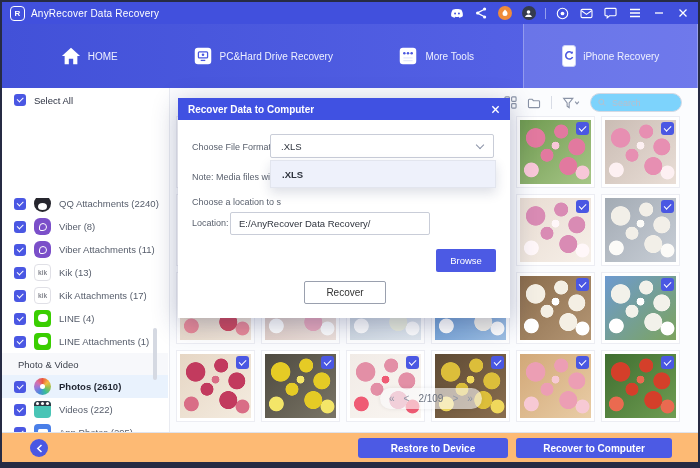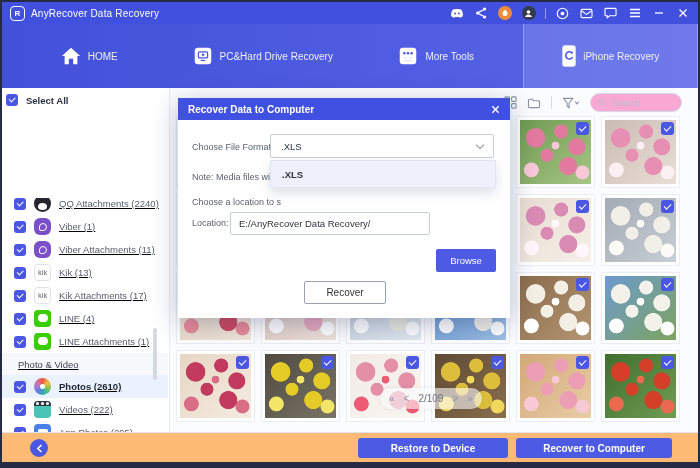--- a/index.html
+++ b/index.html
@@ -15,22 +15,22 @@
   .tb-divider{width:1px;height:11px;background:rgba(255,255,255,.45);}
   .circ{width:14px;height:14px;border-radius:50%;display:flex;align-items:center;justify-content:center;}
   
   .nav{position:absolute;left:0;top:22px;right:0;height:64px;background:linear-gradient(90deg,#4251d8,#5a66e9);display:flex;}
   .tab{flex:1;display:flex;align-items:center;justify-content:center;gap:6px;cursor:pointer;}
   .tab.active{background:rgba(255,255,255,.13);border-left:1px solid rgba(255,255,255,.28);border-right:1px solid rgba(255,255,255,.28);}
   .tab-label{color:#eef0ff;font-size:10px;}
   .tab-icon svg{display:block;}
   
   .sidebar{position:absolute;left:0;top:86px;width:168px;bottom:30px;background:#fff;border-right:1px solid #e9ebf1;box-sizing:border-box;}
-  .selectall{height:24px;display:flex;align-items:center;gap:8px;padding-left:4px;font-size:9.5px;font-weight:bold;color:#2b3040;}
-  .sb-list{position:absolute;left:0;right:1px;top:110px;bottom:0;overflow:hidden;text-decoration:underline;}
+  .selectall{height:24px;display:flex;align-items:center;gap:8px;padding-left:12px;font-size:9.5px;font-weight:normal;color:#2b3040;}
+  .sb-list{position:absolute;left:0;right:1px;top:110px;bottom:0;overflow:hidden;}
   .sb-row{height:23px;display:flex;align-items:center;gap:8px;padding-left:12px;font-size:9.5px;color:#565d6b;cursor:pointer;}
   .sb-row.selected{background:#e9f2fd;color:#1f2430;font-weight:bold;}
   .sb-section{height:22px;display:flex;align-items:center;padding-left:16px;font-size:9.5px;color:#3a3f4a;background:#f7f8fb;}
   .cb{width:12px;height:12px;border-radius:3px;background:#4a57e3;position:relative;flex:none;cursor:pointer;}
   .cb::after{content:"";position:absolute;left:2.5px;top:3px;width:5px;height:2.5px;border-left:1.5px solid #fff;border-bottom:1.5px solid #fff;transform:rotate(-45deg);}
   .scroll-thumb{position:absolute;left:151px;top:240px;width:4px;height:52px;border-radius:2px;background:#d5d9e2;}
   .ic{width:17px;height:17px;border-radius:4px;position:relative;flex:none;}
   .ic-qq{background:#26262e;border-radius:50%;}
   .ic-qq::after{content:"";position:absolute;left:4px;bottom:2px;width:9px;height:7px;border-radius:50%;background:#fff;}
   .ic-viber{background:#7b4fc9;border-radius:6px;}
@@ -43,21 +43,21 @@
   .ic-photos::after{content:"";position:absolute;left:6px;top:6px;width:5px;height:5px;border-radius:50%;background:#fff;}
   .ic-videos{background:#49c5b6;}
   .ic-videos::before{content:"";position:absolute;left:0;top:0;right:0;height:5px;border-radius:4px 4px 0 0;background:#2f3542;}
   .ic-videos::after{content:"";position:absolute;left:2px;top:1px;width:3px;height:3px;border-radius:50%;background:#fff;box-shadow:5px 0 0 #fff,10px 0 0 #fff;}
   .ic-app-photos{background:#4a7fe8;}
   .ic-app-photos::after{content:"";position:absolute;left:3.5px;top:5px;width:10px;height:7px;background:#fff;border-radius:1.5px;}
   
   .content{position:absolute;left:168px;top:86px;right:0;bottom:30px;background:#fbfcfe;}
   .toolbar{position:absolute;top:5px;right:16px;display:flex;align-items:center;gap:10px;}
   .toolbar .tbtn{display:flex;align-items:center;cursor:pointer;}
-  .searchbox{display:flex;align-items:center;gap:4px;width:92px;height:19px;border:1px solid #d4d9e4;border-radius:11px;background:#f9a8d4;padding:0 7px;box-sizing:border-box;}
+  .searchbox{display:flex;align-items:center;gap:4px;width:92px;height:19px;border:1px solid #d4d9e4;border-radius:11px;background:#7dd3fc;padding:0 7px;box-sizing:border-box;}
   .searchbox input{border:none;outline:none;width:60px;font-size:9px;color:#555;background:transparent;font-family:"Liberation Sans",sans-serif;}
   .searchbox input::placeholder{color:#b8bfcc;}
   .grid{position:absolute;left:6px;top:28px;display:grid;grid-template-columns:repeat(6,79px);grid-auto-rows:72px;gap:6px;}
   .photo{background:#fff;border:1px solid #ecedf3;box-sizing:border-box;padding:3px;position:relative;cursor:pointer;}
   .ph-img{width:100%;height:100%;}
   .badge{position:absolute;top:5px;right:5px;width:13px;height:13px;border-radius:3px;background:#4a57e3;}
   .badge::after{content:"";position:absolute;left:3px;top:3.5px;width:5.5px;height:2.5px;border-left:1.5px solid #fff;border-bottom:1.5px solid #fff;transform:rotate(-45deg);}
   .pagination{position:absolute;left:210px;top:300px;height:21px;padding:0 9px;border-radius:11px;background:rgba(250,250,252,.6);display:flex;align-items:center;gap:9px;font-size:10px;color:#6b7280;box-shadow:0 0 4px rgba(0,0,0,.08);}
   .pg-btn{cursor:pointer;color:#8e95a5;font-size:10px;line-height:1;}
   
@@ -208,21 +208,21 @@
     </div>
     <div class="sb-list" id="sb-list">
           <div class="sb-row" style="margin-top: -6px;">
             <span class="cb"></span>
             <span class="ic ic-qq"></span>
             <span>QQ Attachments (2240)</span>
           </div>
           <div class="sb-row">
             <span class="cb"></span>
             <span class="ic ic-viber"></span>
-            <span>Viber (1)</span>
+            <span>Viber (8)</span>
           </div>
           <div class="sb-row">
             <span class="cb"></span>
             <span class="ic ic-viber"></span>
             <span>Viber Attachments (11)</span>
           </div>
           <div class="sb-row">
             <span class="cb"></span>
             <span class="ic ic-kik"></span>
             <span>Kik (13)</span>

